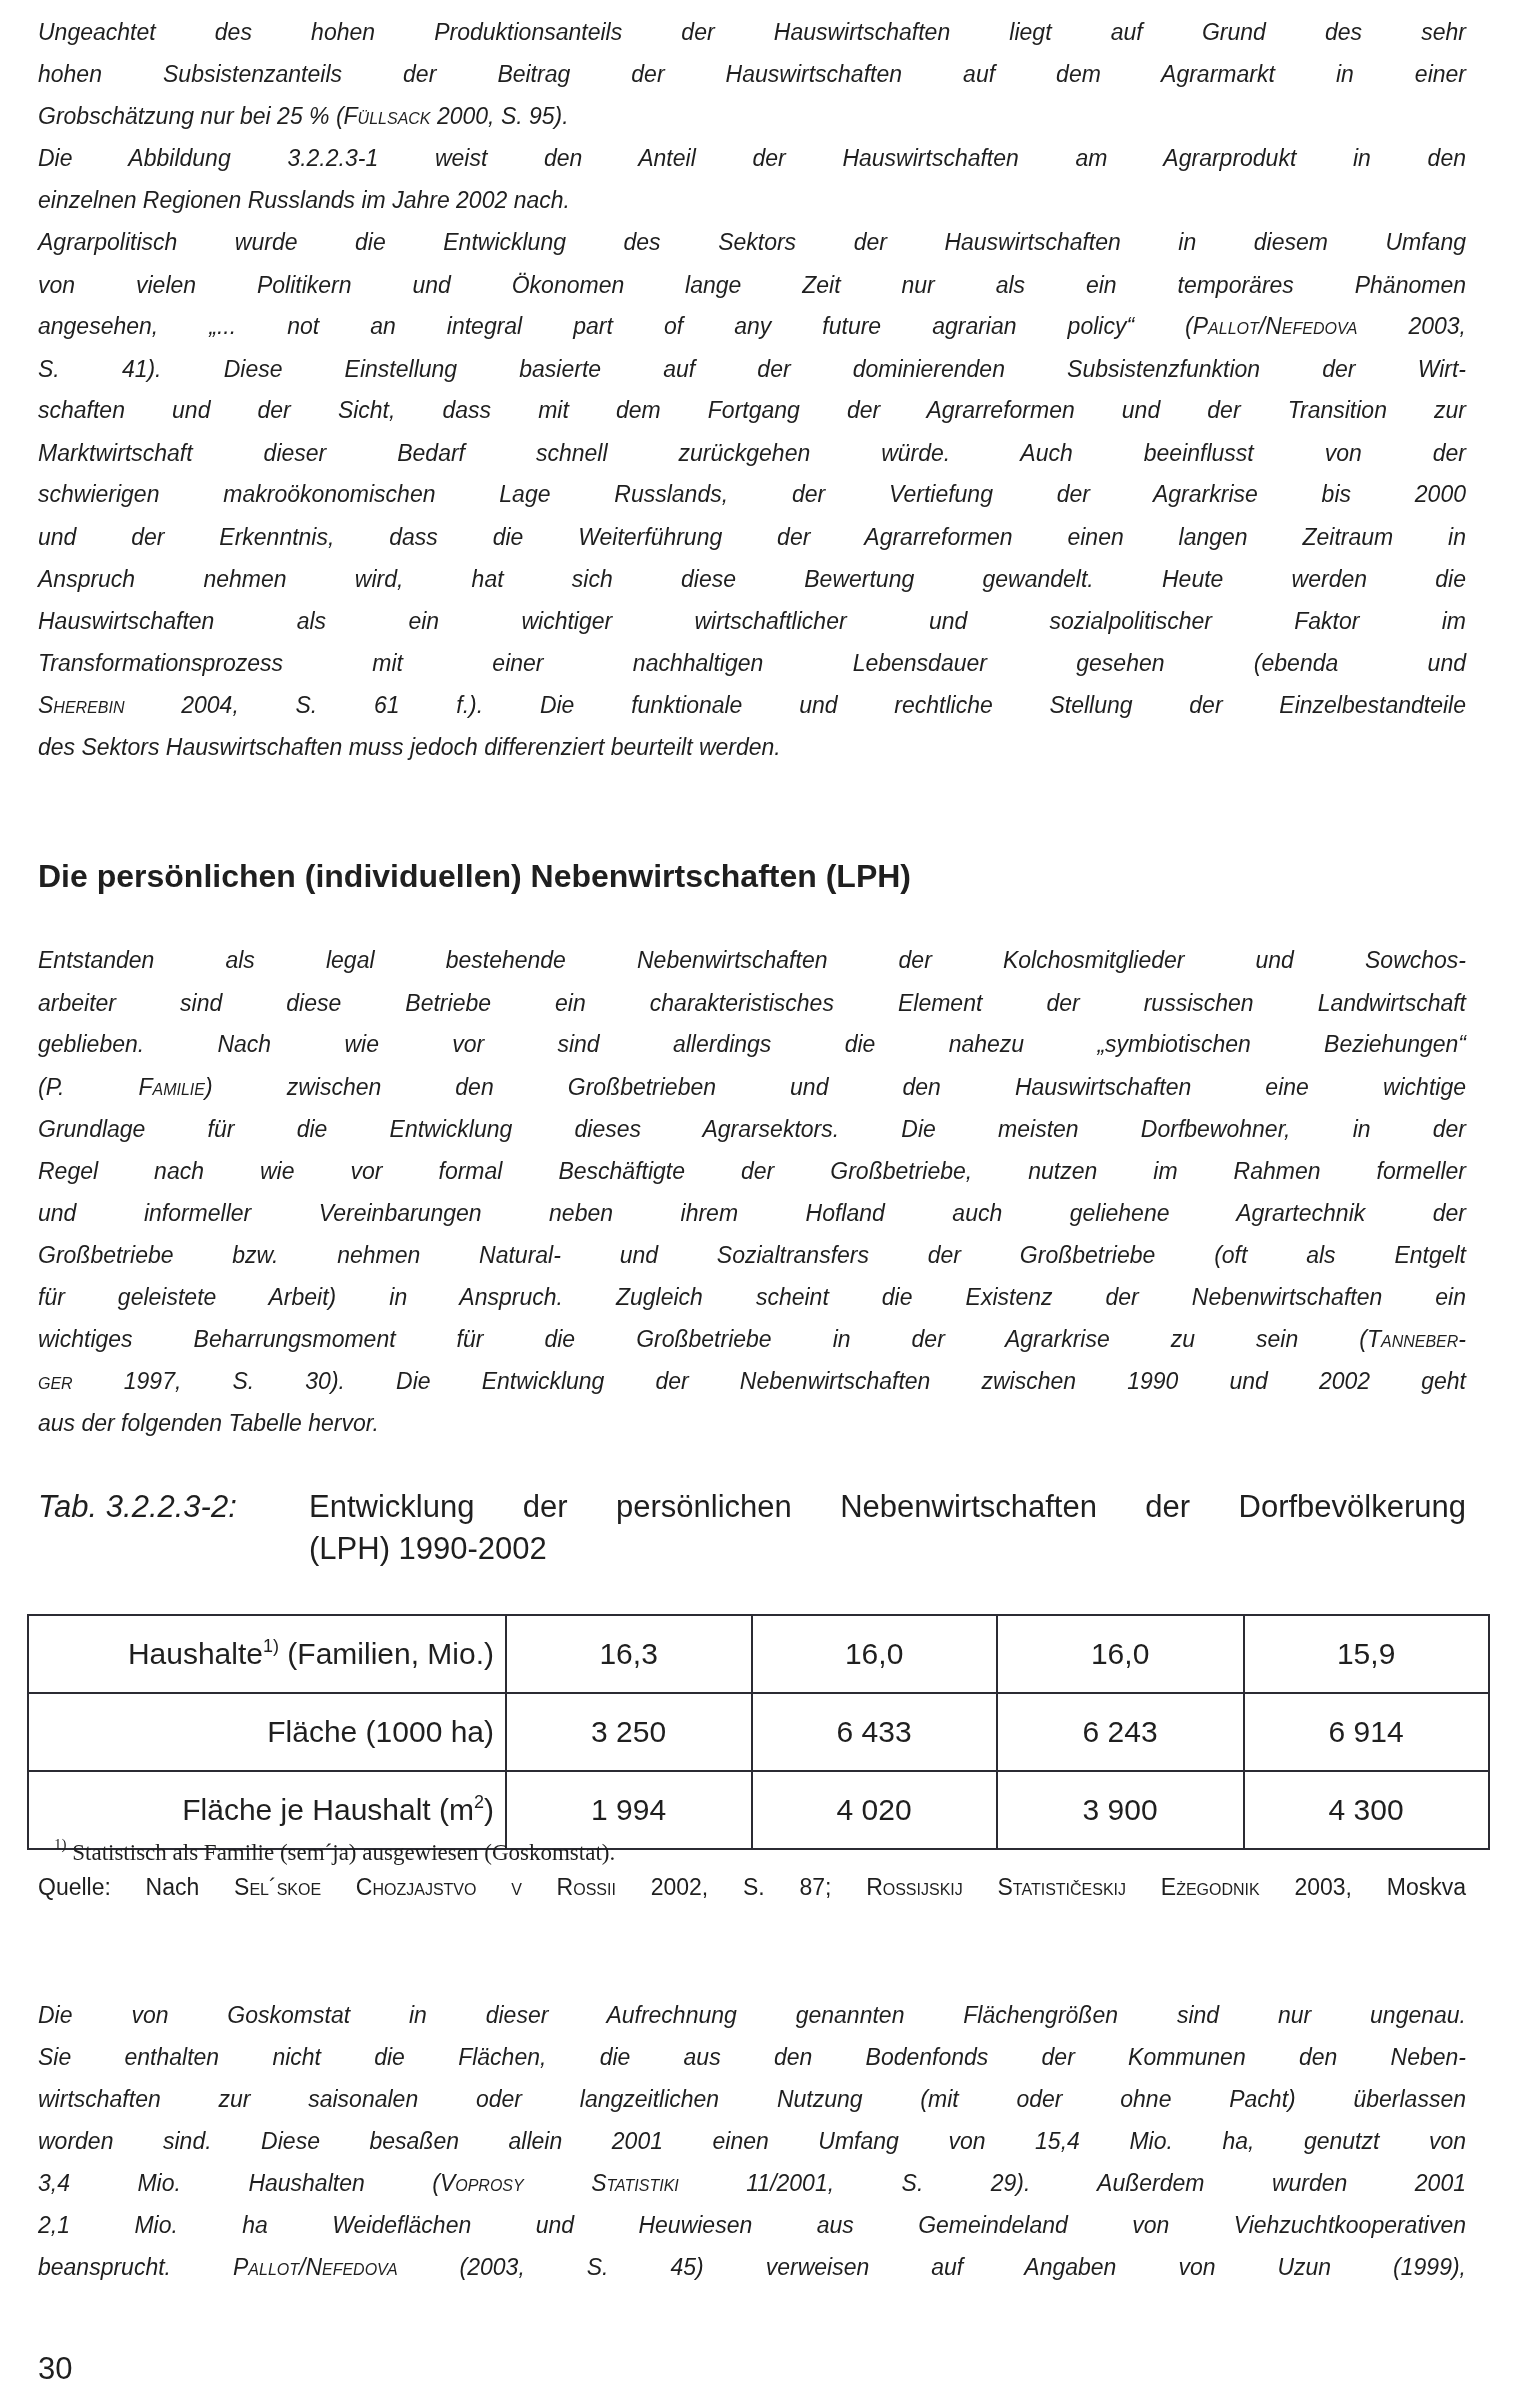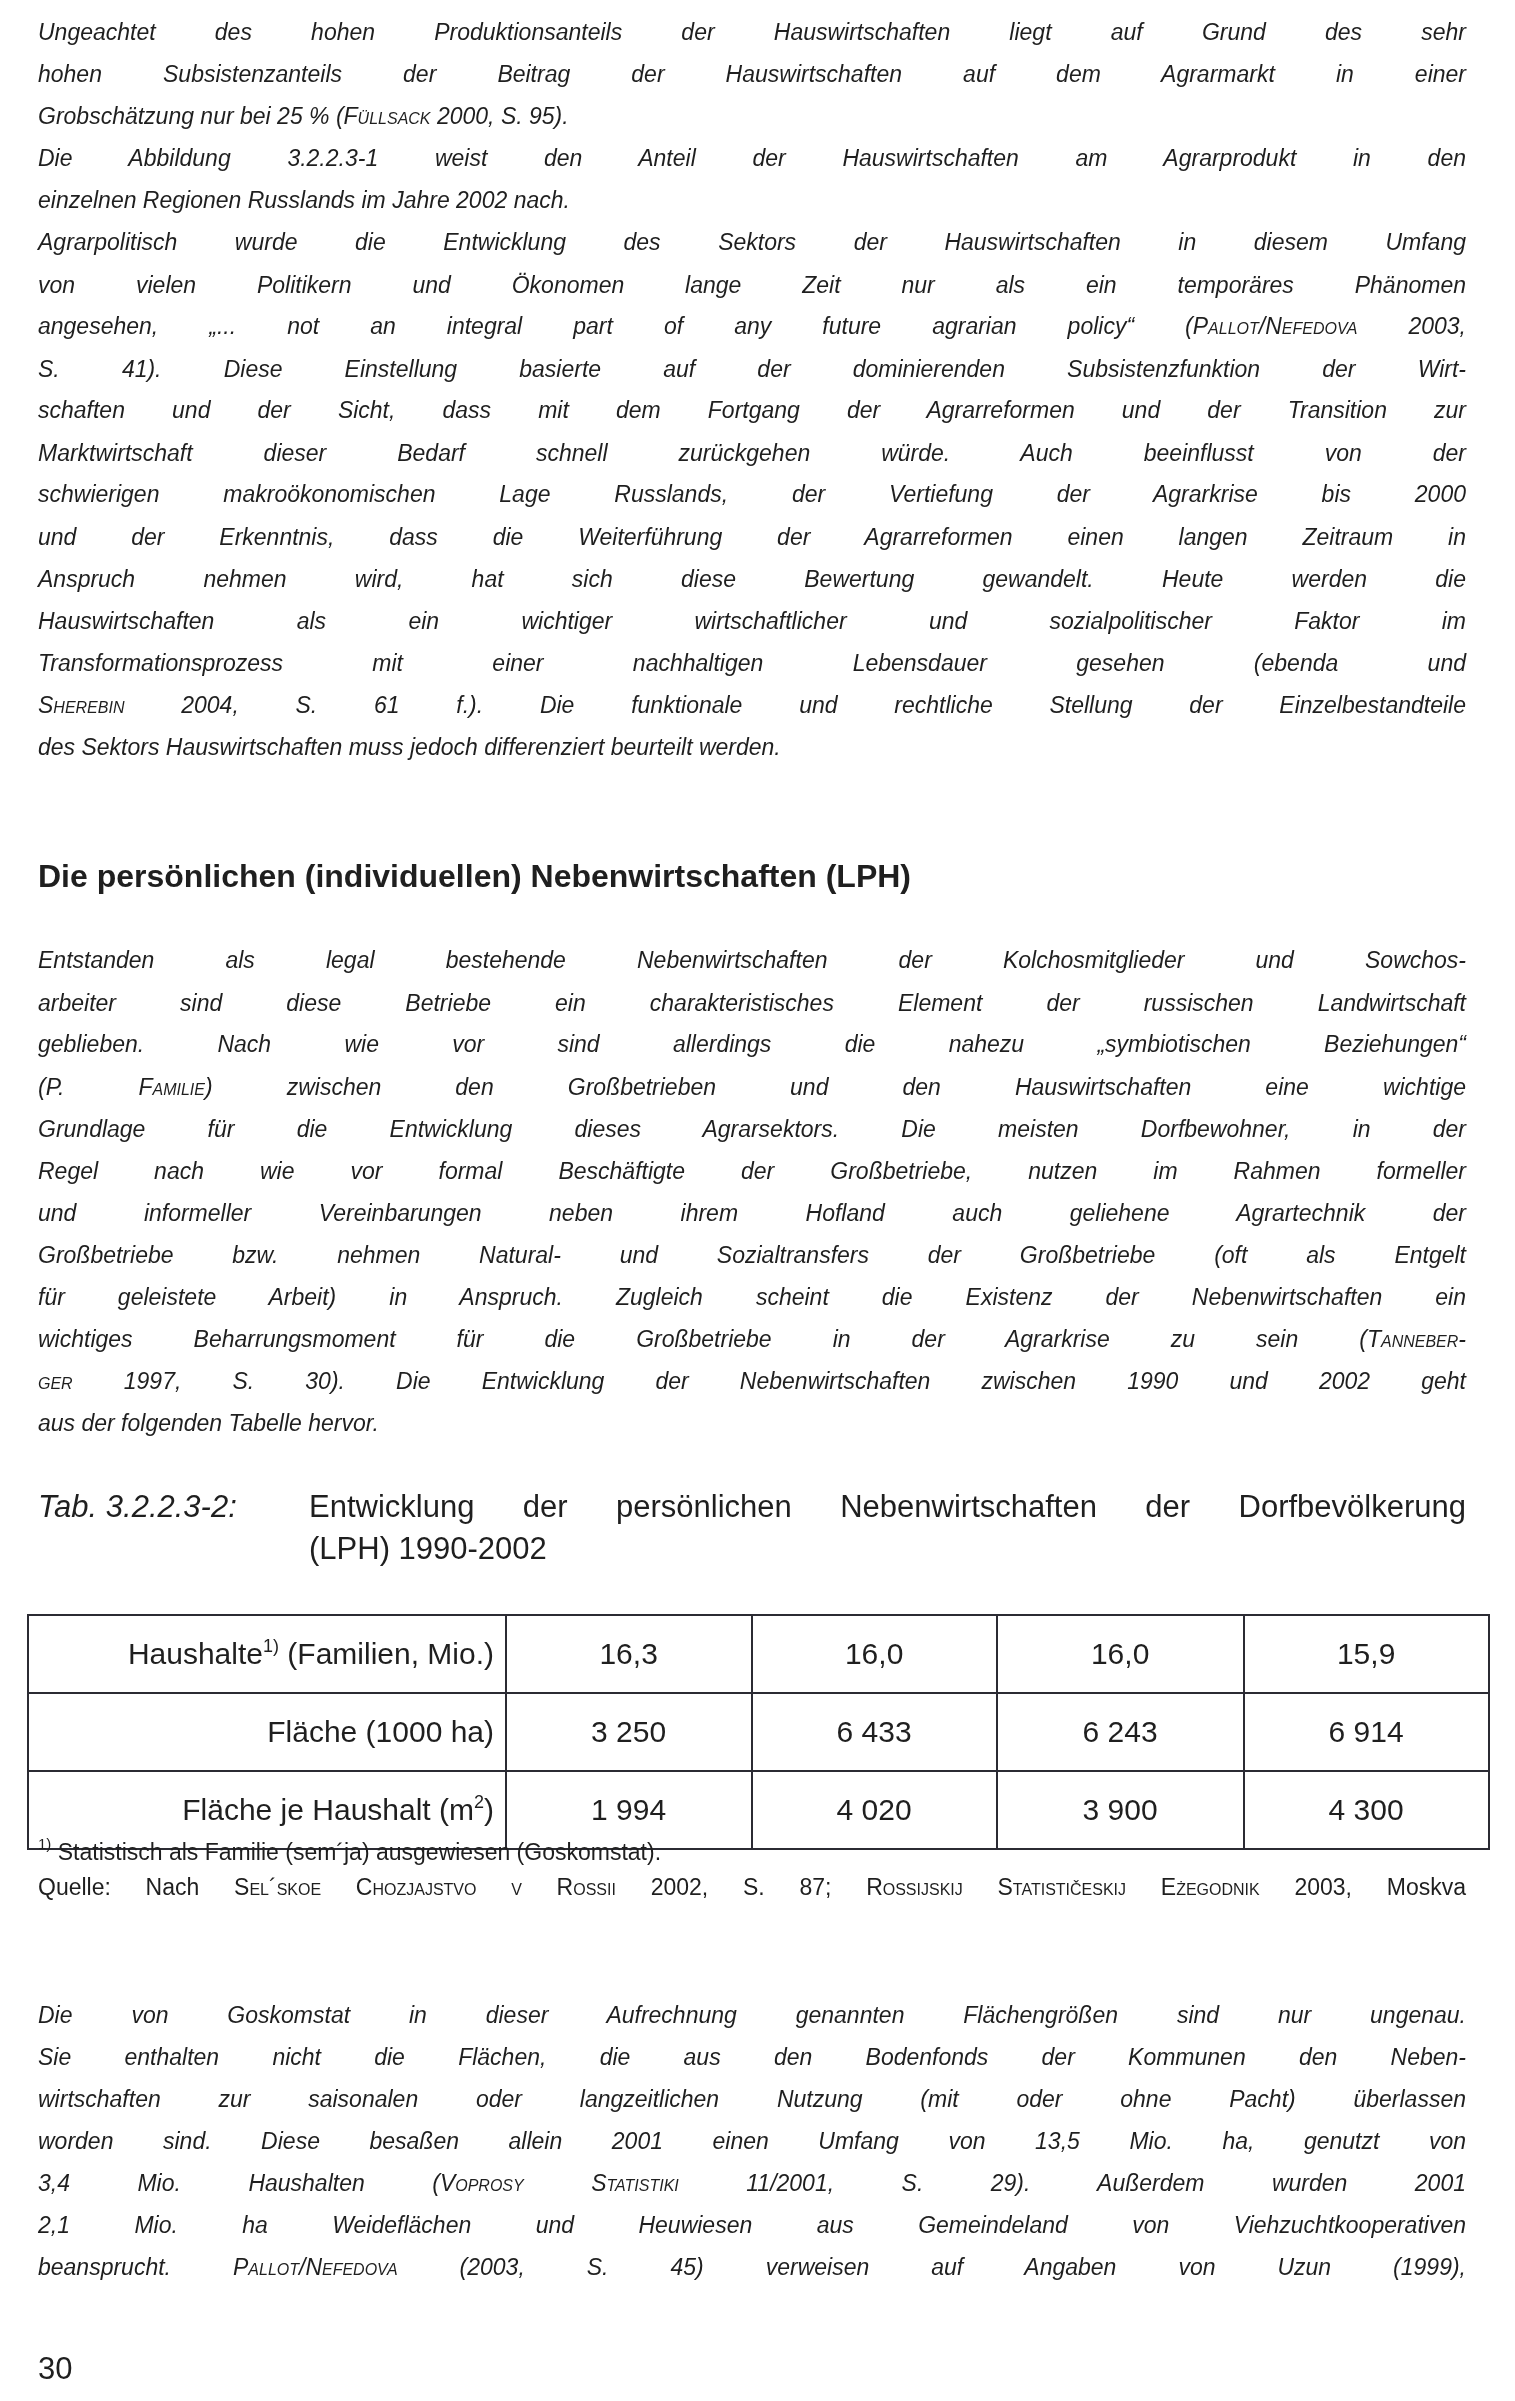--- a/index.html
+++ b/index.html
@@ -25,21 +25,21 @@
   table.data {
     position: absolute; left: -11.4px; top: 1614px; width: 1461px;
     border-collapse: collapse; font-size: 30px; table-layout: fixed;
   }
   table.data td {
     border: 2.3px solid #2b2b33; height: 76px; padding: 0 10.6px; white-space: nowrap;
     text-align: center; vertical-align: middle;
   }
   table.data td.rowlabel { text-align: right; padding-left: 15px; }
   sup { font-size: 18px; vertical-align: 12px; line-height: 0; }
-  .footnote { position: absolute; left: 0; font-size: 23px; line-height: 33px; white-space: nowrap; }
+  .footnote { position: absolute; left: 16px; font-size: 23px; line-height: 33px; white-space: nowrap; font-family: Liberation Serif, serif; }
   .source { position: absolute; left: 0; width: 1428px; font-size: 23px; line-height: 33px; }
   .source .sl { display: block; white-space: nowrap; text-align: justify; text-align-last: justify; }
   .source .sl.last { text-align-last: left; }
   .pagenum { position: absolute; left: 0; top: 2348px; font-size: 31px; line-height: 42px; }
 </style>
 </head>
 <body>
 
 <div class="page">
 
@@ -121,20 +121,20 @@
 
   <div class="footnote" style="top:1836px"><sup style="font-size:15px;vertical-align:10.6px">1)</sup><span> Statistisch als Familie (sem´ja) ausgewiesen (Goskomstat).</span></div>
 
   <div class="source" style="top:1871px">
     <span class="sl"><span>Quelle: Nach </span><span class="sc">Sel´skoe Chozjajstvo v Rossii</span><span> 2002, S. 87; </span><span class="sc">Rossijskij Statističeskij Eżegodnik</span><span> 2003, Moskva</span></span>
   </div>
 
   <div class="line" style="top:1994px">Die von Goskomstat in dieser Aufrechnung genannten Flächengrößen sind nur ungenau.</div>
   <div class="line" style="top:2036px">Sie enthalten nicht die Flächen, die aus den Bodenfonds der Kommunen den Neben-</div>
   <div class="line" style="top:2078px">wirtschaften zur saisonalen oder langzeitlichen Nutzung (mit oder ohne Pacht) überlassen</div>
-  <div class="line" style="top:2120px">worden sind. Diese besaßen allein 2001 einen Umfang von 13,5 Mio. ha, genutzt von</div>
+  <div class="line" style="top:2120px">worden sind. Diese besaßen allein 2001 einen Umfang von 15,4 Mio. ha, genutzt von</div>
   <div class="line" style="top:2162px"><span>3,4 Mio. Haushalten (</span><span class="sc">Voprosy Statistiki</span><span> 11/2001, S. 29). Außerdem wurden 2001</span></div>
   <div class="line" style="top:2204px">2,1 Mio. ha Weideflächen und Heuwiesen aus Gemeindeland von Viehzuchtkooperativen</div>
   <div class="line" style="top:2246px"><span>beansprucht. </span><span class="sc">Pallot/Nefedova</span><span> (2003, S. 45) verweisen auf Angaben von Uzun (1999),</span></div>
 
   <div class="pagenum">30</div>
 </div>
 
 
 </body></html>

